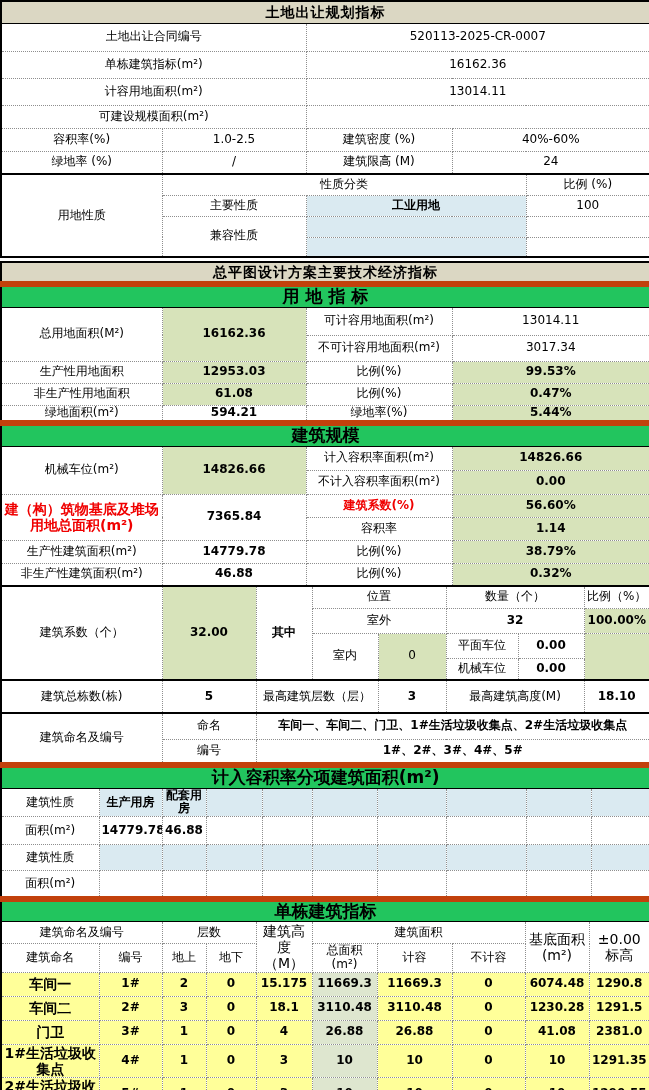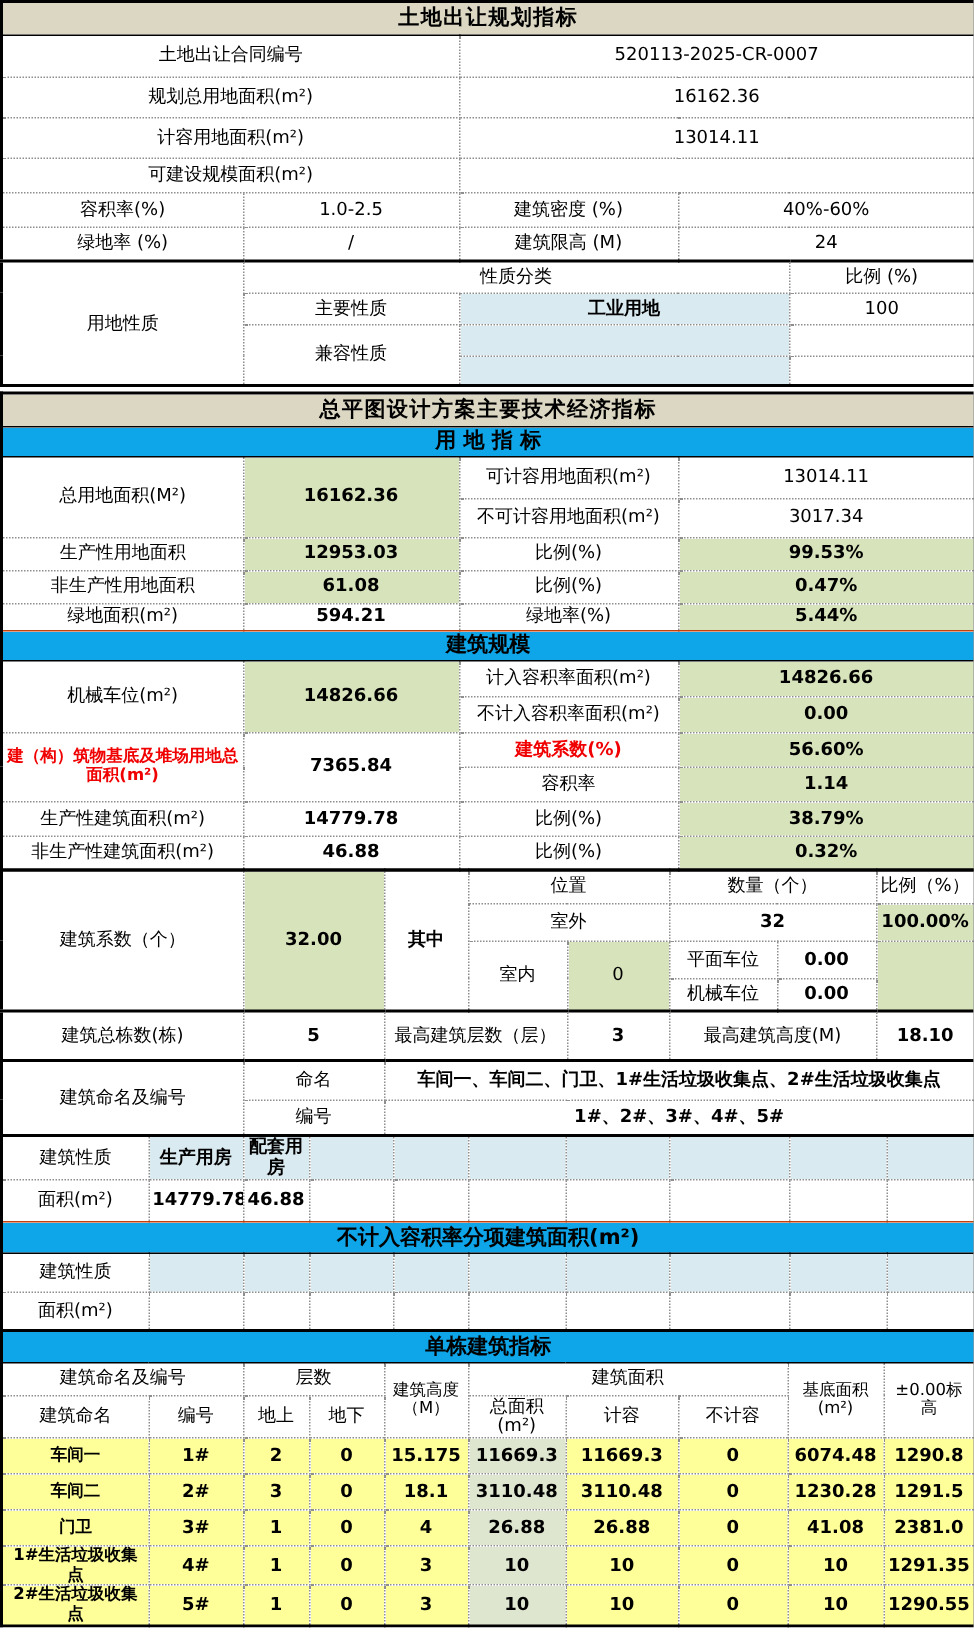--- a/index.html
+++ b/index.html
@@ -3,30 +3,30 @@
 <meta charset="utf-8">
 <style>
   html,body{margin:0;padding:0;background:#fff;}
   body{font-family:"DejaVu Sans","Liberation Sans",sans-serif;font-size:12px;color:#000;}
   .sheet{width:649px;background:#fff;}
   table{border-collapse:collapse;table-layout:fixed;width:649px;border:2px solid #000;}
   .stack{margin-top:-2px;}
   .gap{margin-top:3px;}
   td{border:1px dotted #8e8e8e;text-align:center;vertical-align:middle;padding:0 2px;overflow:hidden;line-height:1.15;}
   tr.titlebar td{background:#DBD7C3;font-weight:bold;font-size:14px;border:1px solid #000;letter-spacing:1px;}
-  tr.hdr td{font-weight:bold;font-size:14px;border-top:1px solid #c2410c;border-bottom:1px solid #000;background:#0ea5e9;}
+  tr.hdr td{font-weight:bold;font-size:17px;border-top:6px solid #c2410c;border-bottom:1px solid #000;background:#22c55e;}
   tr.st td{border-top:2px solid #000;margin-top:48px;}
   .green{background:#D7E3BA;}
   .blue{background:#DAEAF1;}
   .gg{background:#DEE6CF;}
   tr.yellow td{background:#FFFF99;font-weight:bold;}
   tr.yellow td.gg{background:#DEE6CF;}
   .b{font-weight:bold;}
   .red{color:#F00000;font-weight:bold;}
-  .sm{font-size:11px;}
+  .sm{font-size:14px;}
 </style>
 </head>
 <body>
 
 <div class="sheet">
 
   <table>
     <colgroup>
         <col style="width:161px">
         <col style="width:144px">
@@ -36,21 +36,21 @@
       </colgroup>
     <tbody>
         <tr class="titlebar" style="height:22px">
           <td colspan="5">土地出让规划指标</td>
         </tr>
     <tr style="height:28px">
       <td colspan="2">土地出让合同编号</td>
       <td colspan="3">520113-2025-CR-0007</td>
     </tr>
     <tr style="height:27px">
-      <td colspan="2">规划总用地面积(m²)</td>
+      <td colspan="2">单栋建筑指标(m²)</td>
       <td colspan="3">16162.36</td>
     </tr>
     <tr style="height:27px">
       <td colspan="2">计容用地面积(m²)</td>
       <td colspan="3">13014.11</td>
     </tr>
     <tr style="height:23px">
       <td colspan="2">可建设规模面积(m²)</td>
       <td colspan="3"></td>
     </tr>
@@ -231,20 +231,23 @@
         <col style="width:44px">
         <col style="width:56px">
         <col style="width:50px">
         <col style="width:65px">
         <col style="width:69px">
         <col style="width:80px">
         <col style="width:65px">
         <col style="width:59px">
       </colgroup>
     <tbody>
+        <tr class="hdr" style="height:21px">
+          <td colspan="10">计入容积率分项建筑面积(m²)</td>
+        </tr>
     <tr style="height:27px">
       <td>建筑性质</td>
       <td class="blue b">生产用房</td>
       <td class="blue b">配套用房</td>
       <td class="blue"></td>
       <td class="blue"></td>
       <td class="blue"></td>
       <td class="blue"></td>
       <td class="blue"></td>
       <td class="blue"></td>
@@ -255,23 +258,20 @@
       <td class="b">14779.78</td>
       <td class="b">46.88</td>
       <td></td>
       <td></td>
       <td></td>
       <td></td>
       <td></td>
       <td></td>
       <td></td>
     </tr>
-    <tr class="hdr" style="height:21px">
-          <td colspan="10">不计入容积率分项建筑面积(m²)</td>
-        </tr>
     <tr style="height:26px">
       <td>建筑性质</td>
       <td class="blue"></td>
       <td class="blue"></td>
       <td class="blue"></td>
       <td class="blue"></td>
       <td class="blue"></td>
       <td class="blue"></td>
       <td class="blue"></td>
       <td class="blue"></td>

